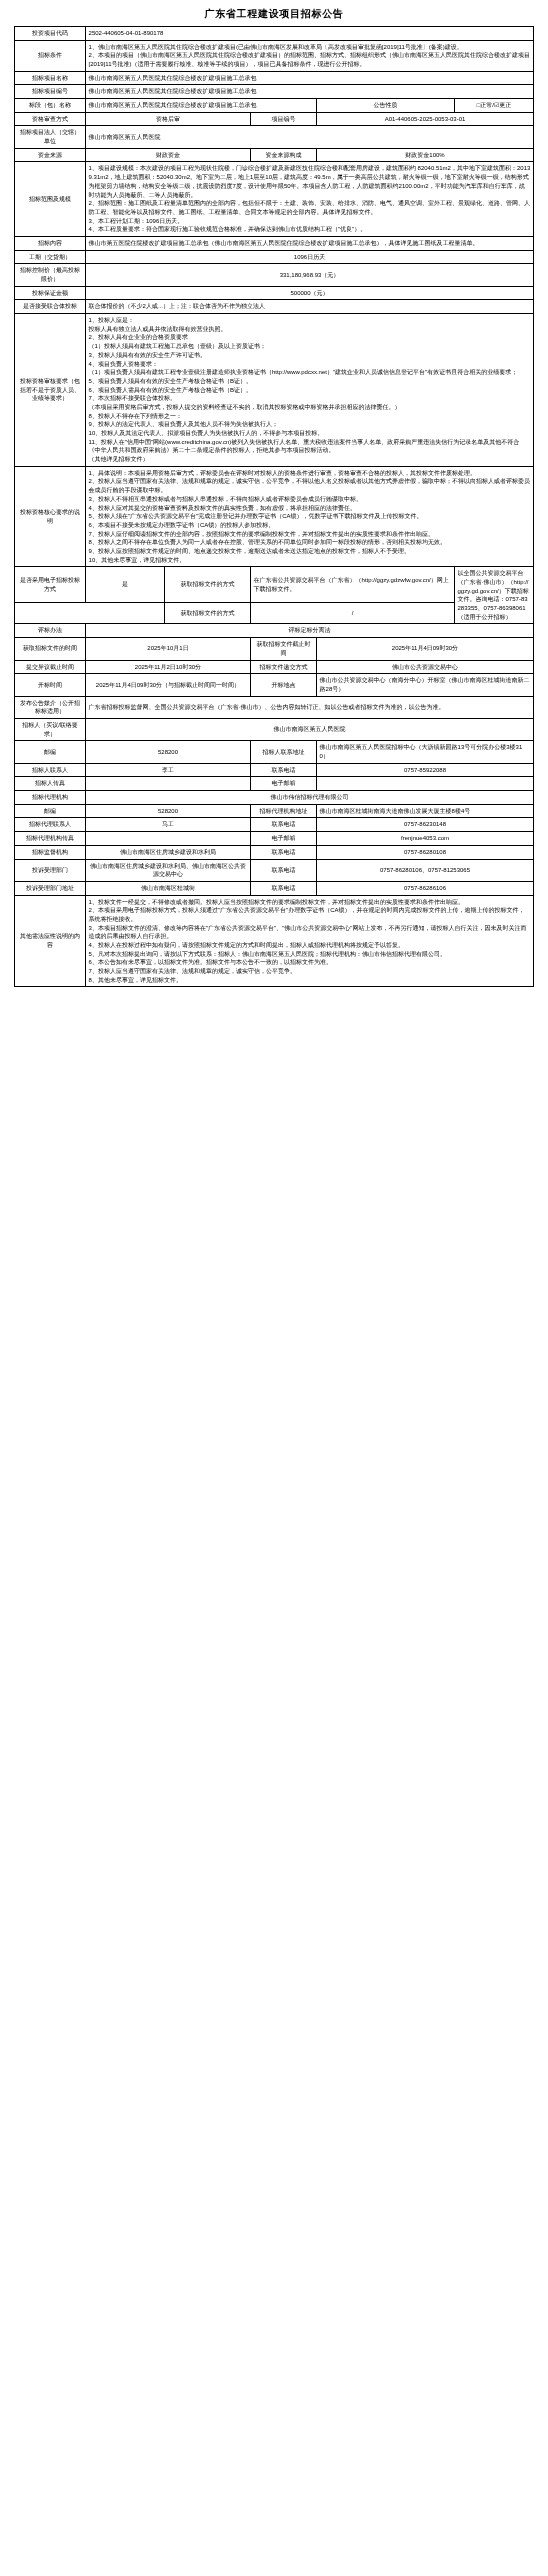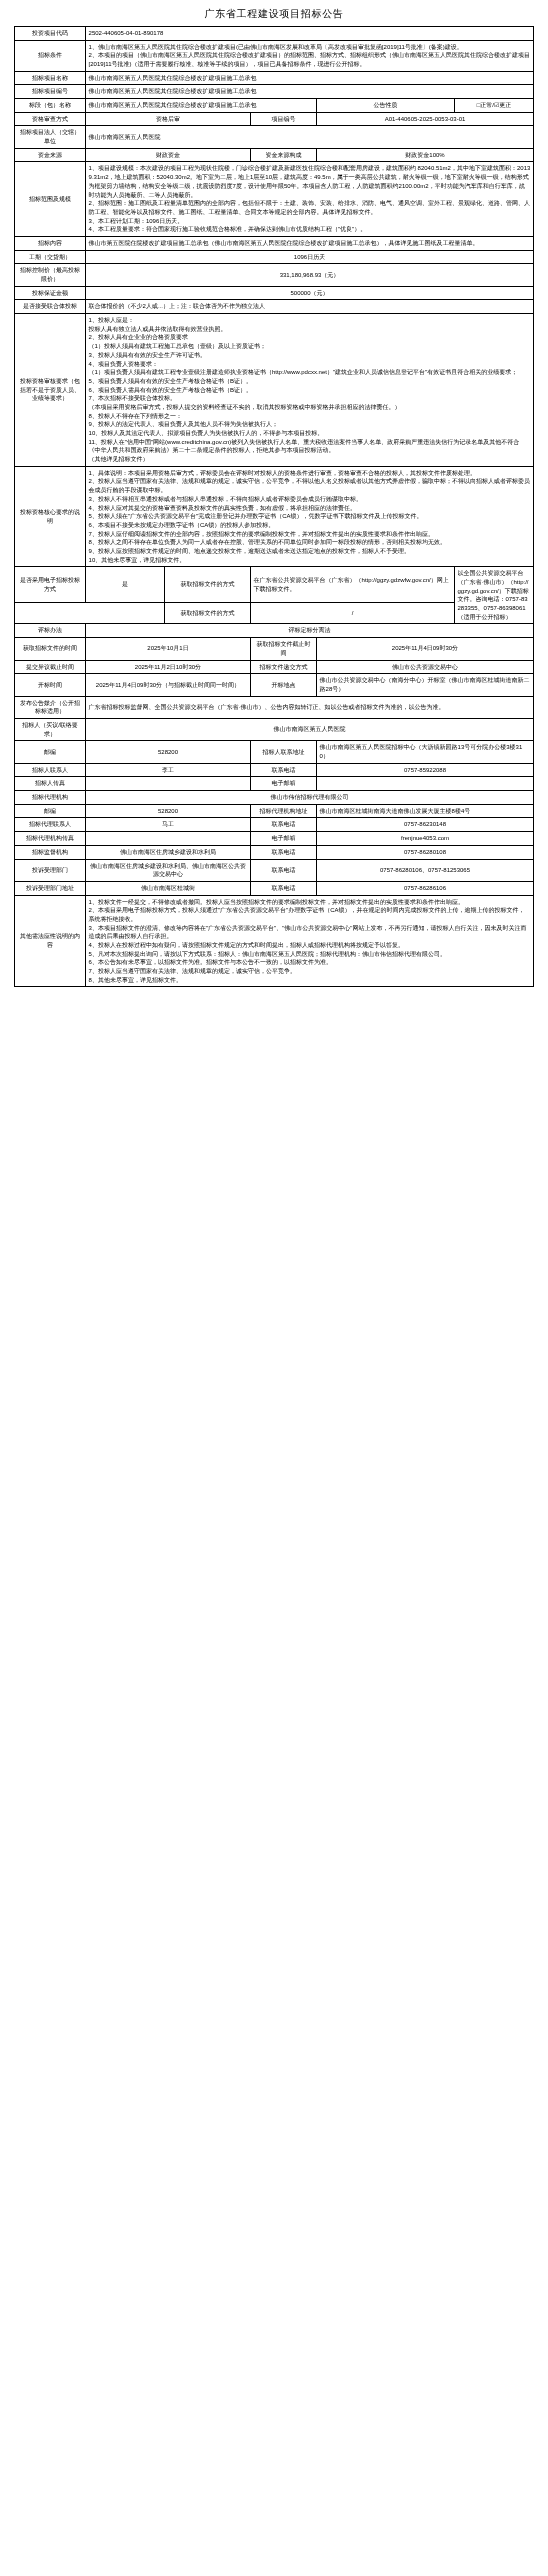--- a/index.html
+++ b/index.html
@@ -1,18 +1,18 @@
 <!DOCTYPE html>
 <html style="font-size:10.5px"><head>
 <meta charset="utf-8">
 <style>
   html,body{margin:0;padding:0;background:#fff;}
   body{font-family:"Liberation Sans","DejaVu Sans",sans-serif;font-size:6px;color:#000;}
   .page{width:548px;margin:0 auto;}
-  h1.title{text-align:center;font-size:10px;font-weight:normal;margin:6.6px 0 5.3px 0;letter-spacing:0.7px;}
+  h1.title{text-align:center;font-size:10px;font-weight:bold;margin:6.6px 0 5.3px 0;letter-spacing:0.7px;}
   table.main{width:520px;margin:0 auto 13px auto;border-collapse:collapse;table-layout:fixed;}
   table.main td{border:0.7px solid #000;padding:2px 2.6px;vertical-align:middle;line-height:1.45;word-break:break-all;}
   td.lbl{width:71px;text-align:center;background:#fff;font-size:6px;}
   td.lbl2{width:55px;text-align:center;font-size:6px;}
   td.val{font-size:6px;}
   td.ctr{text-align:center;}
   .small{font-size:5.6px;}
   .tiny{font-size:5.3px;}
 </style>
 </head>

